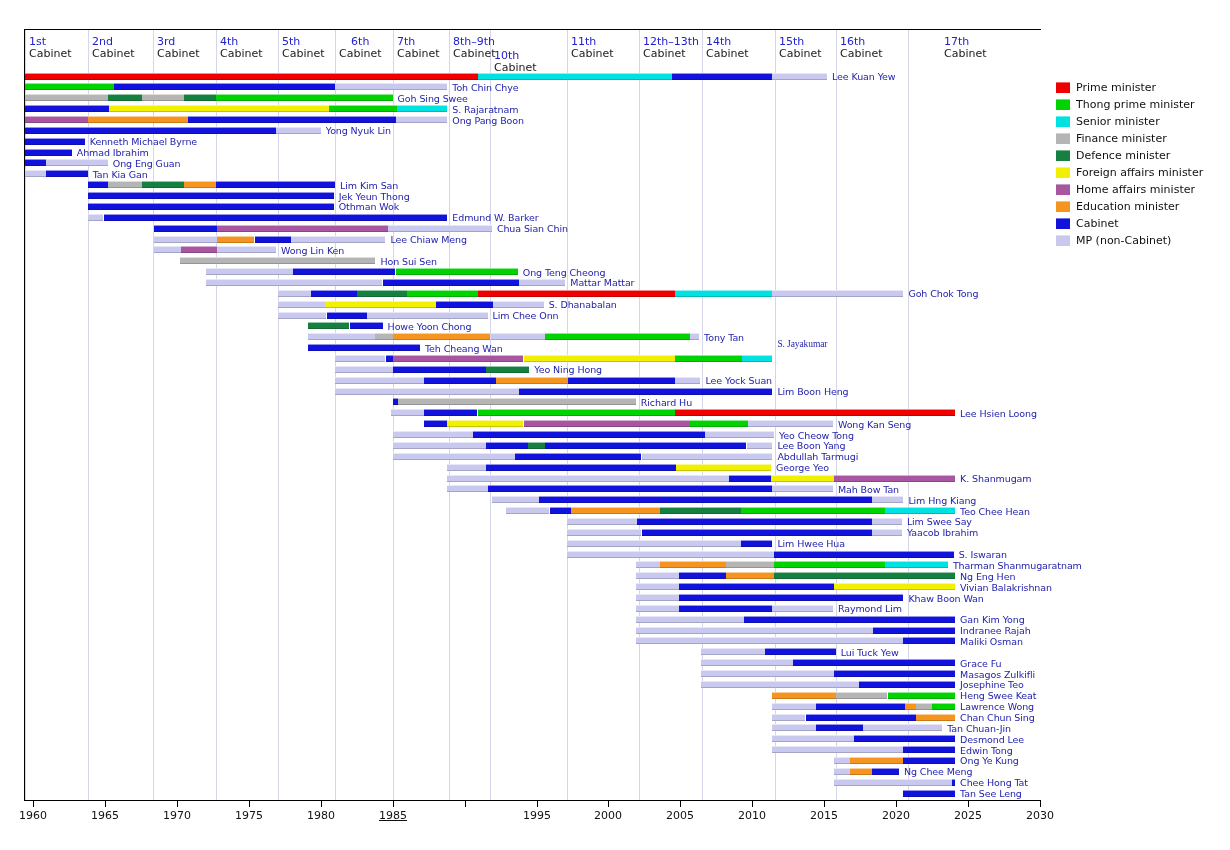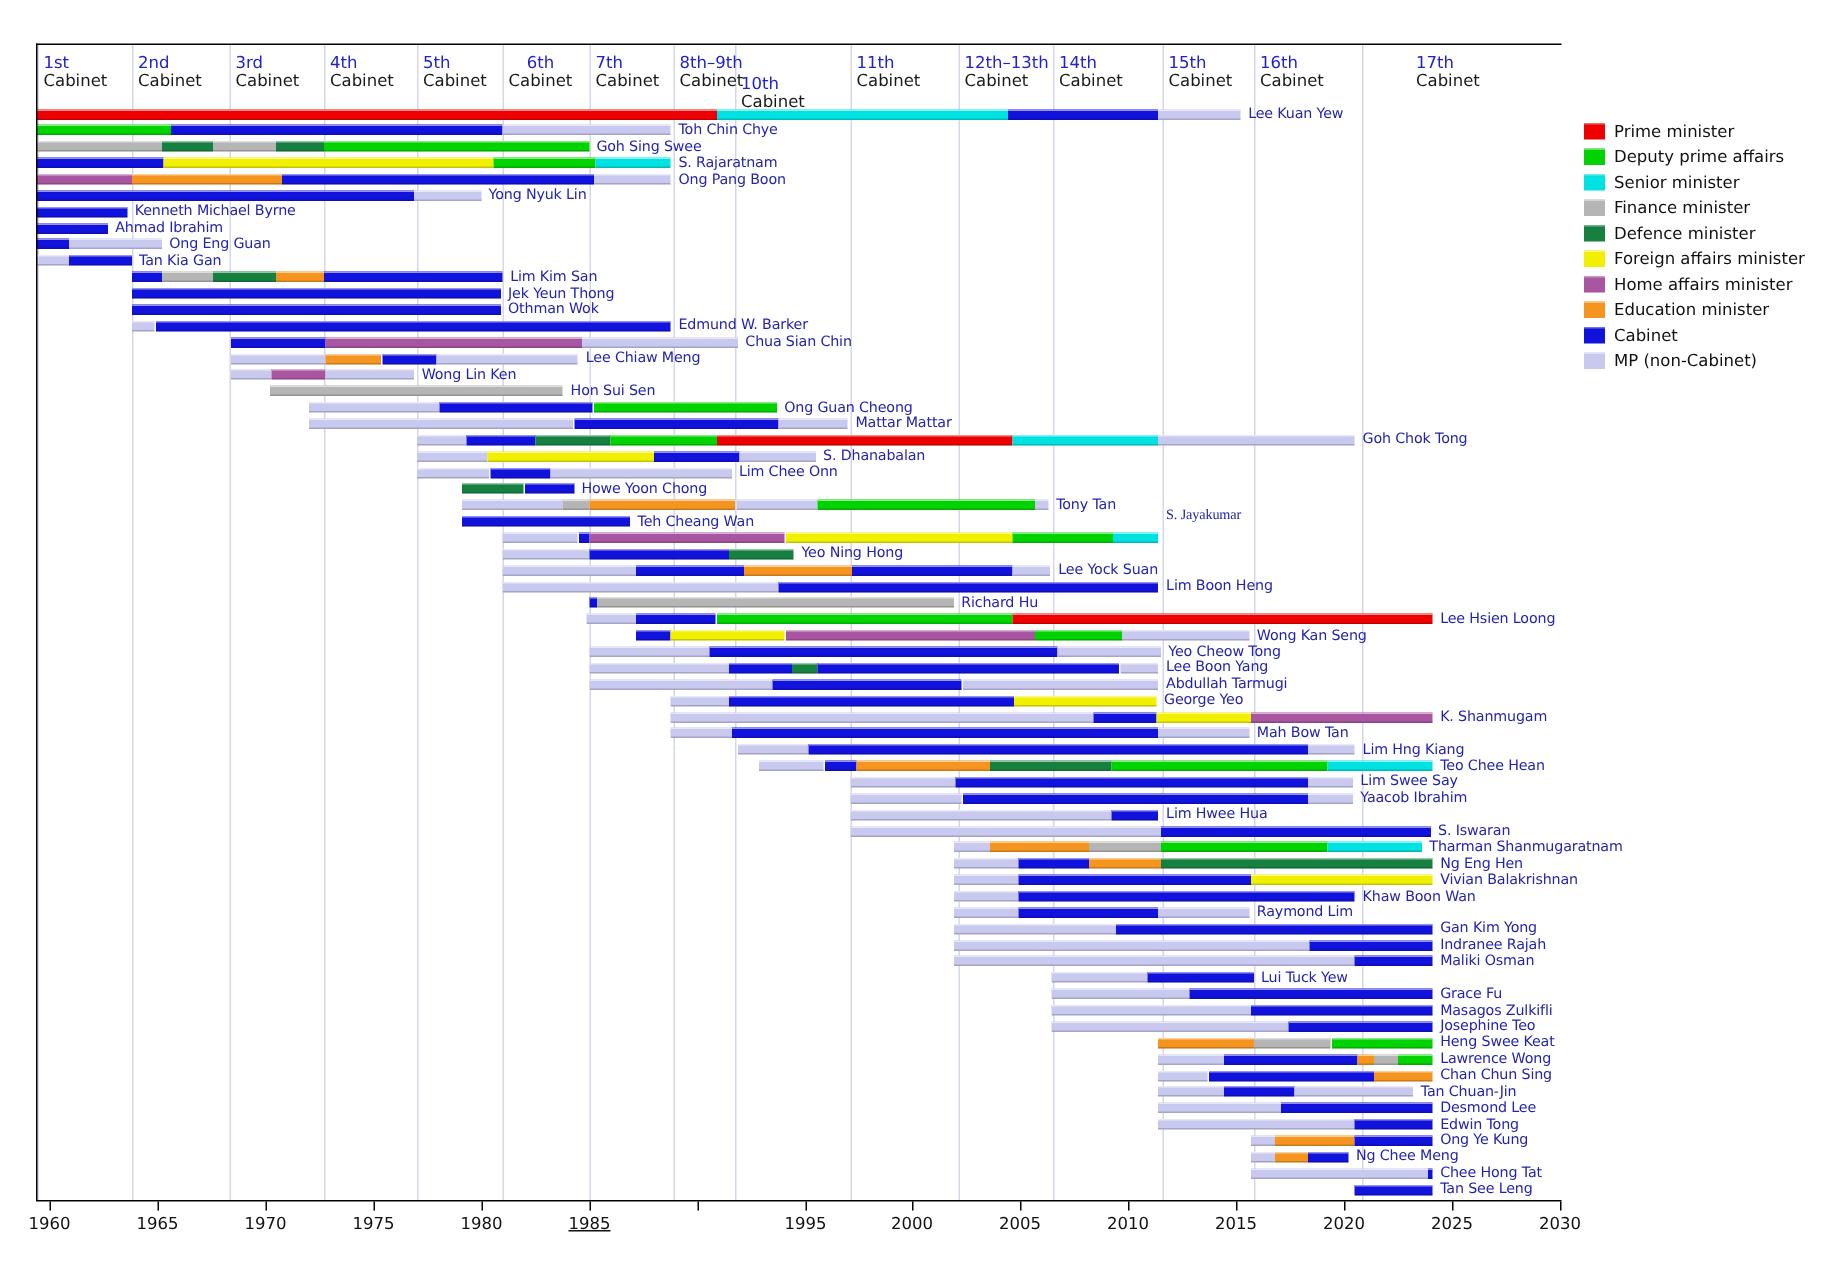--- a/index.html
+++ b/index.html
@@ -202,21 +202,21 @@
         <div class="person-name" style="left: 281.1px; top: 249.8px;">Wong Lin Ken</div>
       </div>
       <div>
         <div class="bar" title="Hon Sui Sen" style="left: 179.7px; width: 195.6px; top: 257.2px; background: rgb(181, 181, 181);"></div>
         <div class="person-name" style="left: 380.4px; top: 260.7px;">Hon Sui Sen</div>
       </div>
       <div>
         <div class="bar" title="Ong Teng Cheong" style="left: 205.6px; width: 87.8px; top: 268.1px; background: rgb(201, 201, 240);"></div>
         <div class="bar" title="Ong Teng Cheong" style="left: 293.4px; width: 102.1px; top: 268.1px; background: rgb(18, 18, 221);"></div>
         <div class="bar" title="Ong Teng Cheong" style="left: 395.5px; width: 122.3px; top: 268.1px; background: rgb(0, 211, 0);"></div>
-        <div class="person-name" style="left: 522.8px; top: 271.6px;">Ong Guan Cheong</div>
+        <div class="person-name" style="left: 522.8px; top: 271.6px;">Ong Teng Cheong</div>
       </div>
       <div>
         <div class="bar" title="Ahmad Mattar" style="left: 205.6px; width: 176.9px; top: 278.9px; background: rgb(201, 201, 240);"></div>
         <div class="bar" title="Ahmad Mattar" style="left: 382.6px; width: 136.7px; top: 278.9px; background: rgb(18, 18, 221);"></div>
         <div class="bar" title="Ahmad Mattar" style="left: 519.2px; width: 46px; top: 278.9px; background: rgb(201, 201, 240);"></div>
         <div class="person-name" style="left: 570.3px; top: 282.4px;">Mattar Mattar</div>
       </div>
       <div>
         <div class="bar" title="Goh Chok Tong" style="left: 277.6px; width: 33.1px; top: 289.8px; background: rgb(201, 201, 240);"></div>
         <div class="bar" title="Goh Chok Tong" style="left: 310.6px; width: 46px; top: 289.8px; background: rgb(18, 18, 221);"></div>
@@ -542,21 +542,21 @@
       <div class="tick" style="left: 1040px; top: 801px;"></div>
       <div class="year-label" style="left: 1040px; top: 809px;">2030</div>
     </div>
   <div id="legend" class="legend" style="left:1056px;top:82px;">
       <div class="legend-item" style="top: 0px; left: 0px;">
         <span class="legend-swatch" style="background: rgb(238, 0, 0);"></span>
         <span class="legend-label">Prime minister</span>
       </div>
       <div class="legend-item" style="top: 17px; left: 0px;">
         <span class="legend-swatch" style="background: rgb(0, 211, 0);"></span>
-        <span class="legend-label">Deputy prime affairs</span>
+        <span class="legend-label">Thong prime minister</span>
       </div>
       <div class="legend-item" style="top: 34px; left: 0px;">
         <span class="legend-swatch" style="background: rgb(0, 226, 226);"></span>
         <span class="legend-label">Senior minister</span>
       </div>
       <div class="legend-item" style="top: 51px; left: 0px;">
         <span class="legend-swatch" style="background: rgb(181, 181, 181);"></span>
         <span class="legend-label">Finance minister</span>
       </div>
       <div class="legend-item" style="top: 68px; left: 0px;">

